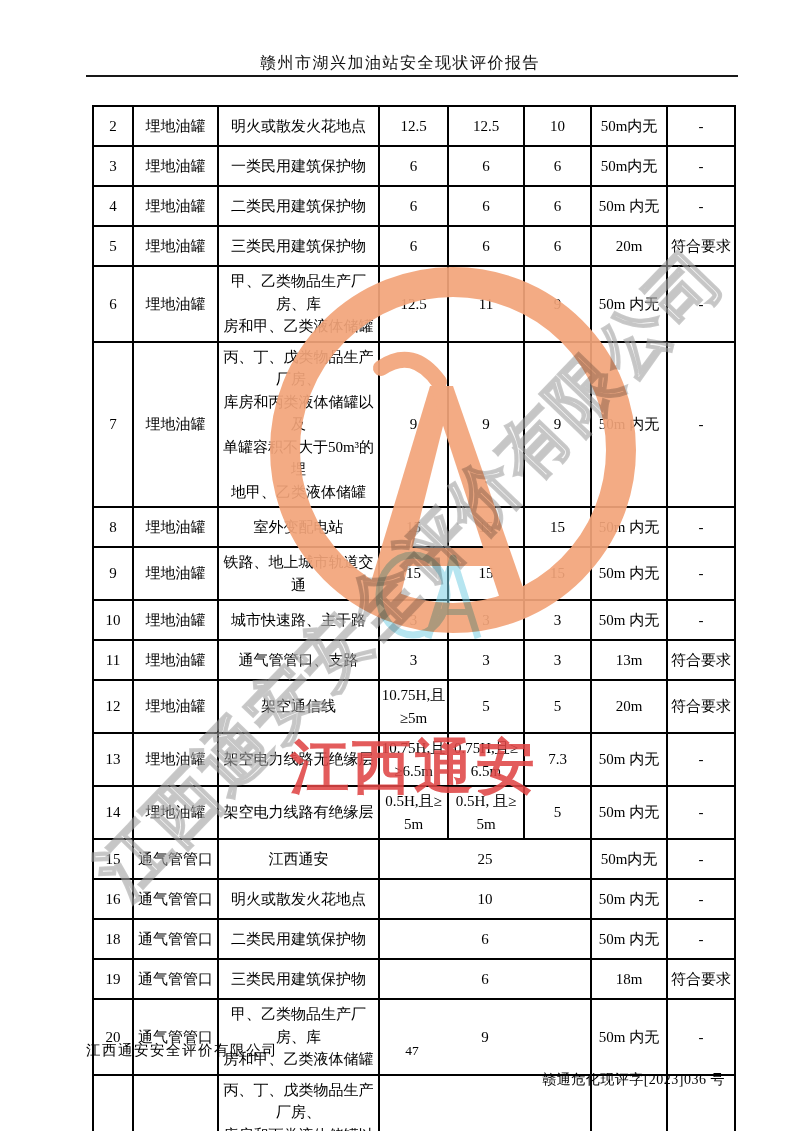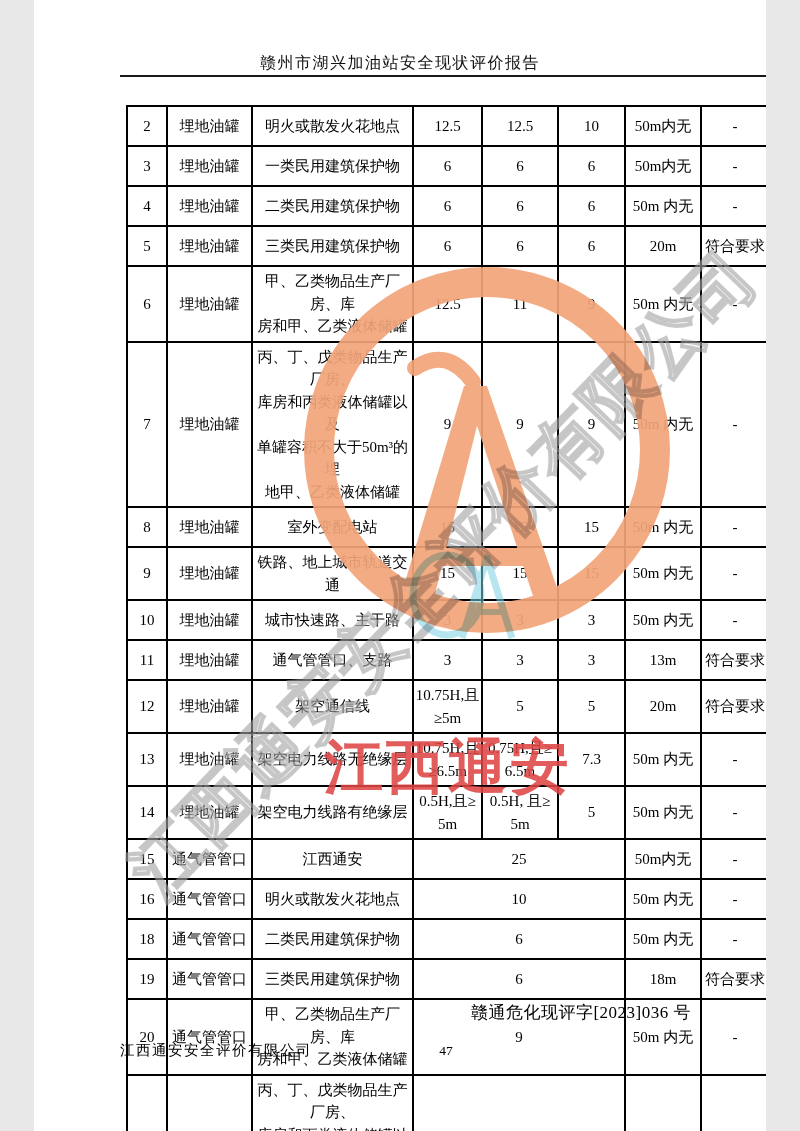--- a/index.html
+++ b/index.html
@@ -1,17 +1,17 @@
 <!DOCTYPE html>
 <html><head>
 <meta charset="utf-8">
 <style>
   html,body{margin:0;padding:0;background:#e8e8e8;}
   .page{
-    position:relative; width:732px; height:1131px; margin:0 auto;
+    position:relative; width:800px; height:1131px; margin:0 auto;
     background:#ffffff; overflow:hidden;
     font-family:"Liberation Serif", serif; color:#000;
   }
   
   .doc-title{
     position:absolute; top:53px; left:0; width:100%;
     text-align:center; font-size:16px; letter-spacing:1.5px; color:#111;
   }
   .title-rule{
     position:absolute; top:75px; left:86px; width:652px; height:0;
@@ -55,22 +55,22 @@
   
   .footer-left{
     position:absolute; left:86px; top:1041px;
     font-size:14.5px; letter-spacing:1.5px;
   }
   .footer-page{
     position:absolute; left:0; top:1043px; width:824px;
     text-align:center; font-size:13.5px;
   }
   .footer-right{
-    position:absolute; right:75px; top:1001px;
-    font-size:17px; letter-spacing:.5px;
+    position:absolute; right:75px; top:1071px;
+    font-size:14px; letter-spacing:.5px;
   }
 </style>
 </head>
 <body>
 
 <div class="page">
 
   <div class="doc-title">赣州市湖兴加油站安全现状评价报告</div>
   <div class="title-rule"></div>
 

